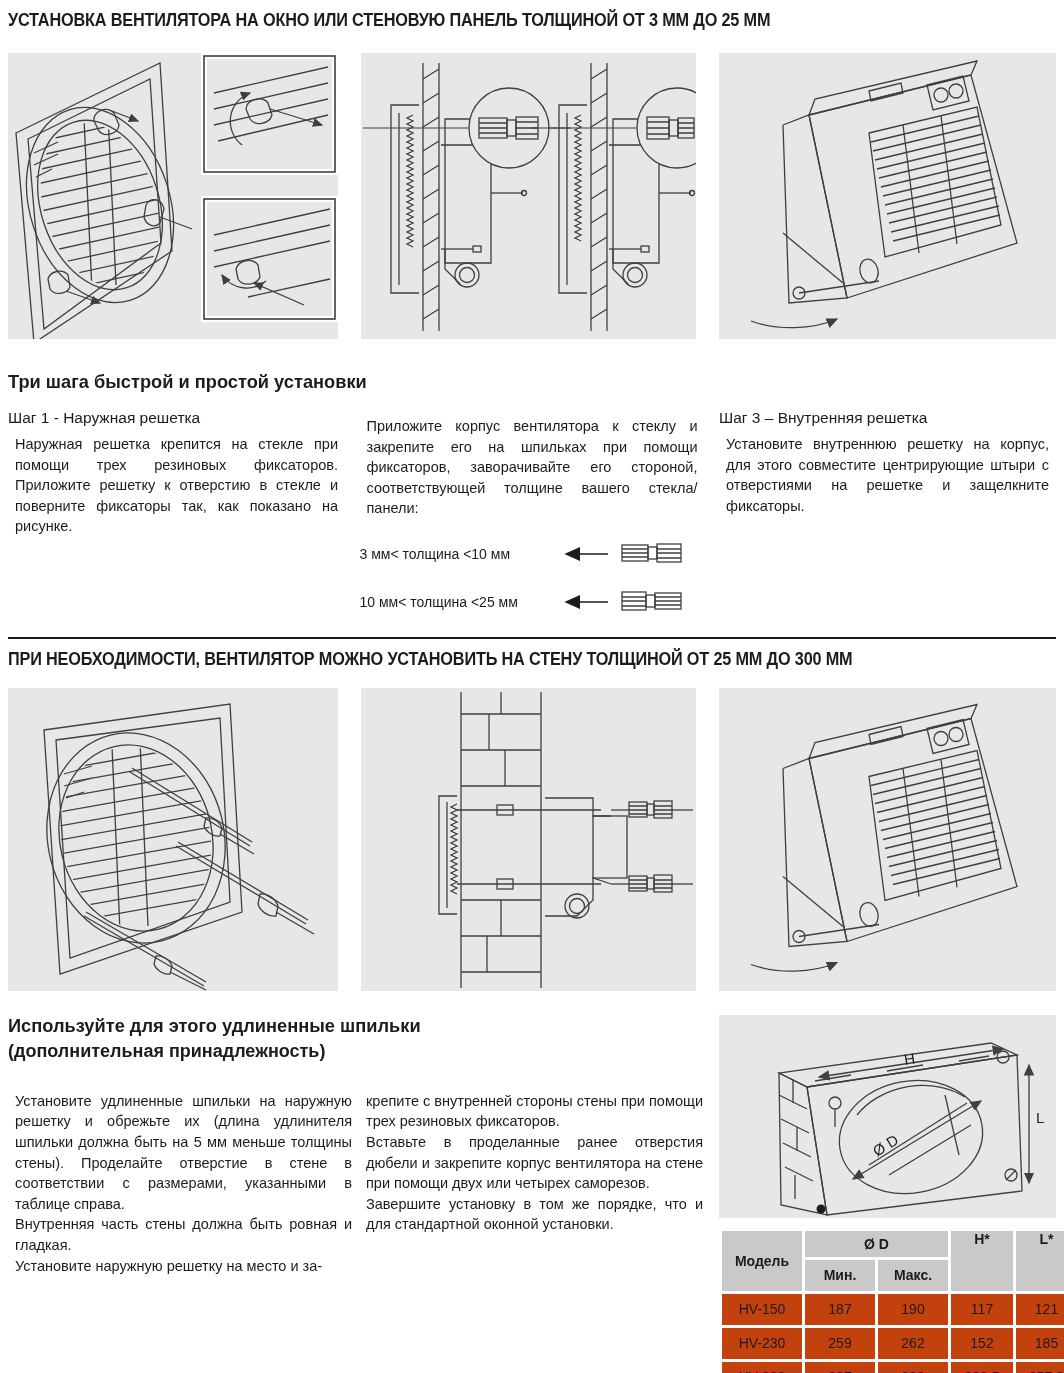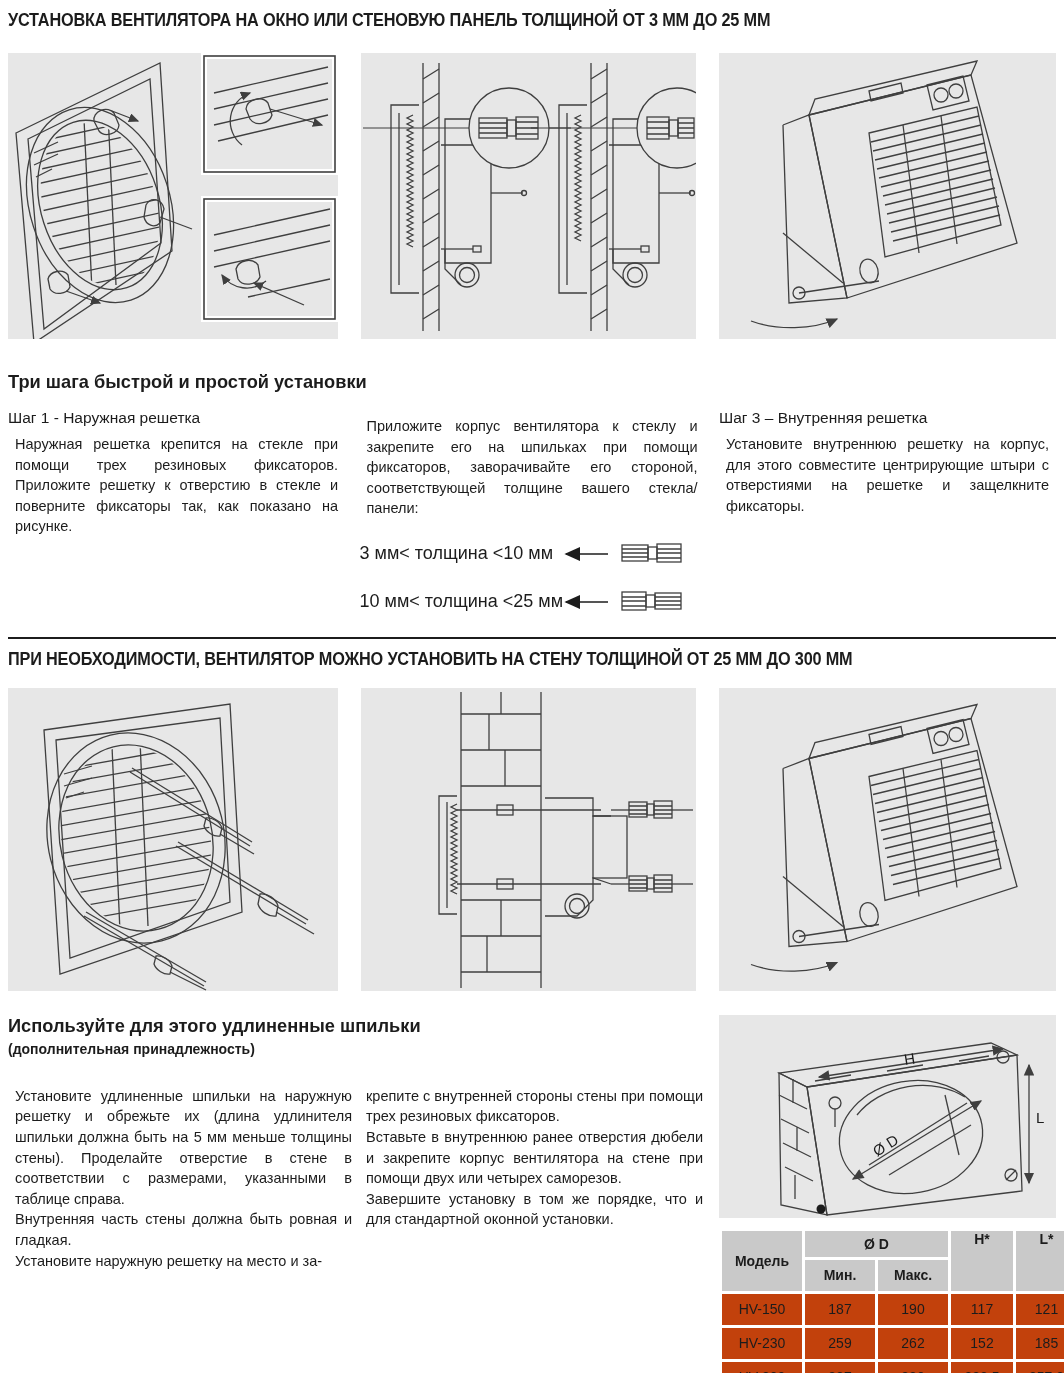--- a/index.html
+++ b/index.html
@@ -37,30 +37,30 @@
   .step-col1{width:337px;}
   .step-col2{width:345px;}
   .step-col3{width:337px;}
   .step-title{font-size:15.5px;font-weight:normal;margin:0 0 2px 0;}
   .body-text{
     font-size:14.5px;line-height:1.42;margin:7px;text-align:justify;
   }
   .thickness-row{
     display:flex;align-items:center;margin-top:22px;height:26px;
   }
-  .thickness-label{font-size:18px;white-space:nowrap;width:200px;}
+  .thickness-label{font-size:14px;white-space:nowrap;width:200px;}
   .divider{border:none;border-top:2px solid #1c1c1c;margin:22px 0 0 0;}
   .sect2-head{margin-top:10px;}
   .bottom-wrap{display:flex;justify-content:space-between;margin-top:24px;}
   .bottom-left{width:705px;}
   .h-sub2{
     font-size:19px;font-weight:bold;margin:0;white-space:nowrap;
     transform:scaleX(0.96);transform-origin:0 50%;
   }
-  .h-sub2-note{font-size:14px;font-weight:bold;margin:4px 0 0 0;}
+  .h-sub2-note{font-size:18px;font-weight:bold;margin:4px 0 0 0;}
   .two-cols{display:flex;margin-top:22px;}
   .tcol{width:337px;}
   .tcol p{margin:0;}
   .bottom-right{width:337px;}
   .dim-panel{background:#e7e7e7;width:337px;height:203px;overflow:hidden;}
   table.spec{
     border-collapse:separate;border-spacing:3px;width:337px;
     margin-top:10px;font-size:14px;table-layout:fixed;
   }
   table.spec th,table.spec td{padding:0;text-align:center;}
@@ -431,21 +431,21 @@
       <h2 class="h-sub2">Используйте для этого удлиненные шпильки</h2>
       <h3 class="h-sub2-note">(дополнительная принадлежность)</h3>
       <div class="two-cols">
         <div class="tcol body-text">
           <p>Установите удлиненные шпильки на наружную решетку и обрежьте их (длина удлинителя шпильки должна быть на 5 мм меньше толщины стены). Проделайте отверстие в стене в соответствии с размерами, указанными в таблице справа.</p>
           <p>Внутренняя часть стены должна быть ровная и гладкая.</p>
           <p>Установите наружную решетку на место и за-</p>
         </div>
         <div class="tcol body-text">
           <p>крепите с внутренней стороны стены при помощи трех резиновых фиксаторов.</p>
-          <p>Вставьте в внутреннюю ранее отверстия дюбели и закрепите корпус вентилятора на стене при помощи двух или четырех саморезов.</p>
+          <p>Вставьте в проделанные ранее отверстия дюбели и закрепите корпус вентилятора на стене при помощи двух или четырех саморезов.</p>
           <p>Завершите установку в том же порядке, что и для стандартной оконной установки.</p>
         </div>
       </div>
     </div>
 
     <div class="bottom-right">
 
       <figure class="dim-panel" style="margin:0">
         <svg width="337" height="203" viewBox="0 0 337 203">
           <defs>

